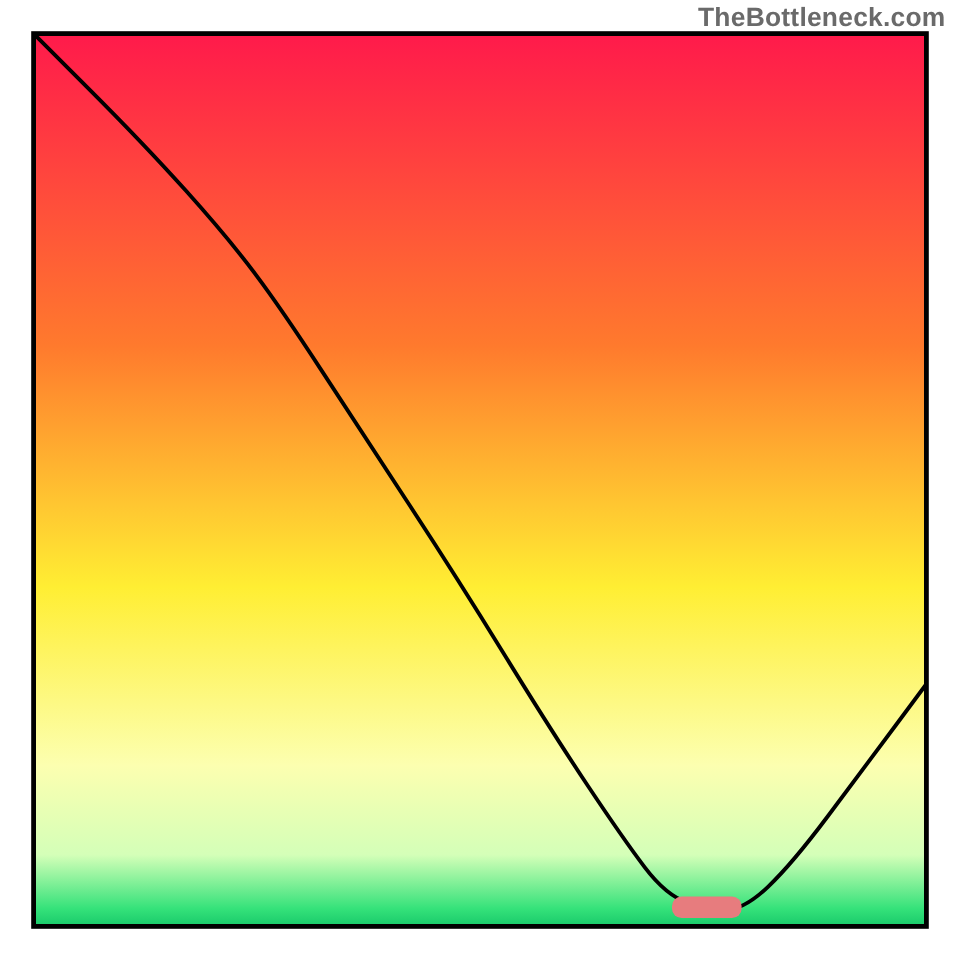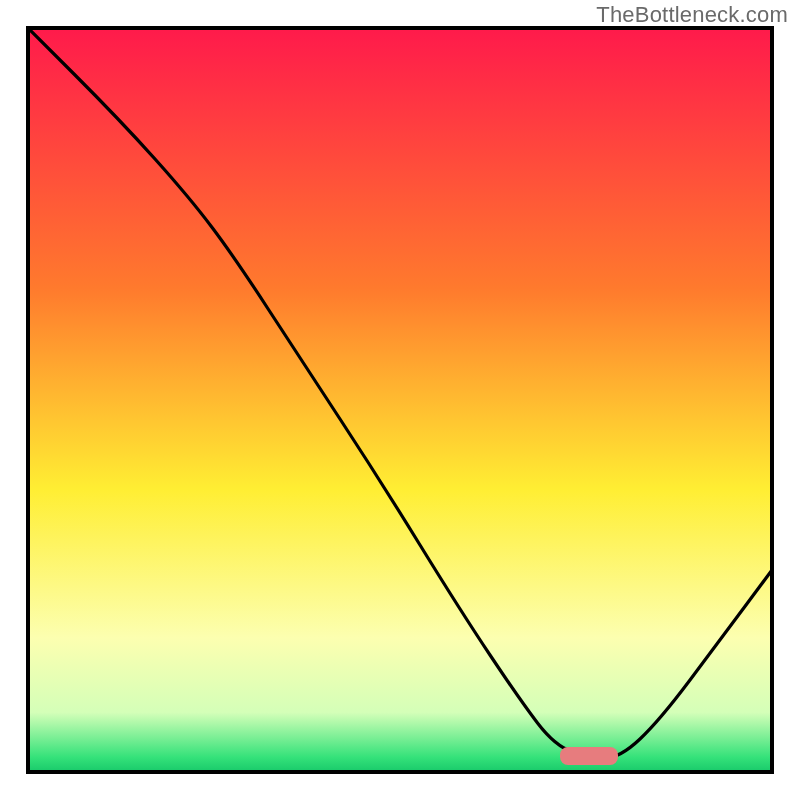--- a/index.html
+++ b/index.html
@@ -1,17 +1,17 @@
 <!DOCTYPE html>
 <html><head>
 <meta charset="utf-8">
 <style>
   html,body{margin:0;padding:0;width:800px;height:800px;overflow:hidden;background:#fff;font-family:Arial,Helvetica,sans-serif}
   .wrap{position:relative;width:800px;height:800px}
-  .watermark{position:absolute;top:2px;right:12px;font-size:22px;font-weight:400;color:#6a6a6a;letter-spacing:.2px}
+  .watermark{position:absolute;top:2px;right:12px;font-size:22px;font-weight:700;color:#6a6a6a;letter-spacing:.2px}
   svg{display:block}
 </style>
 </head>
 <body>
 <div class="wrap">
   <div class="watermark">TheBottleneck.com</div>
   <svg width="800" height="800" viewBox="0 0 800 800">
     <defs>
       <linearGradient id="bg" x1="0" y1="0" x2="0" y2="1">
         <stop id="g0" offset="0%" stop-color="#ff1a4b"></stop>

